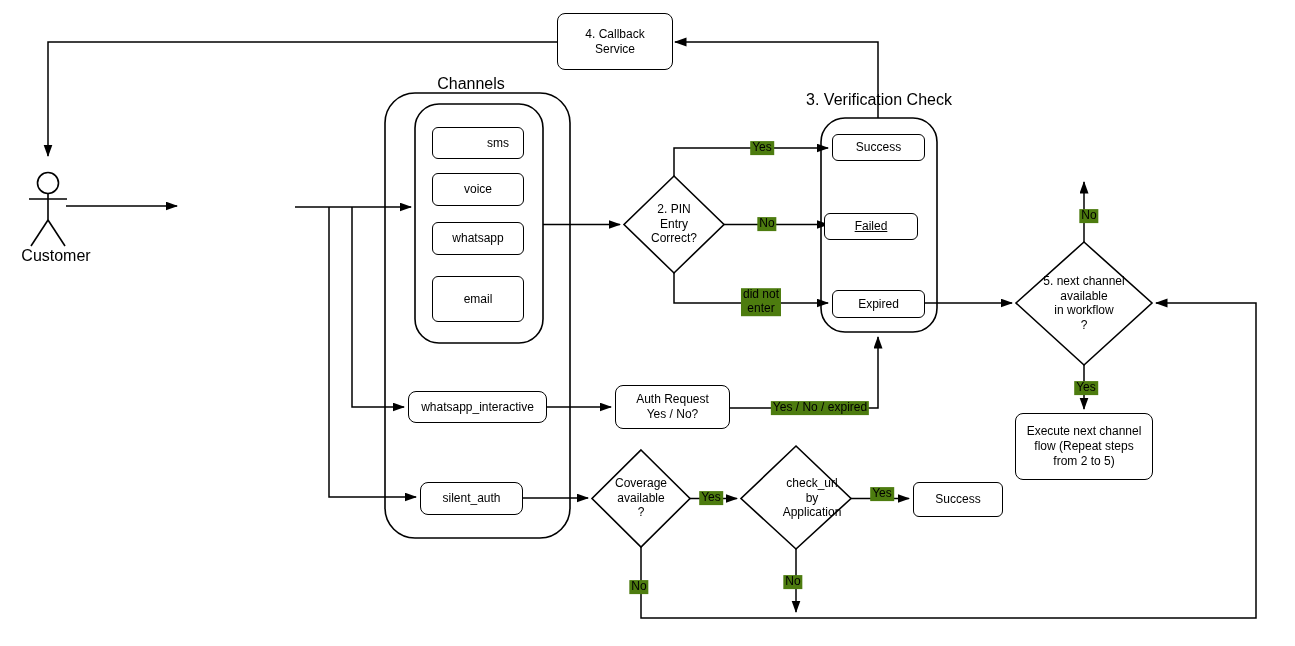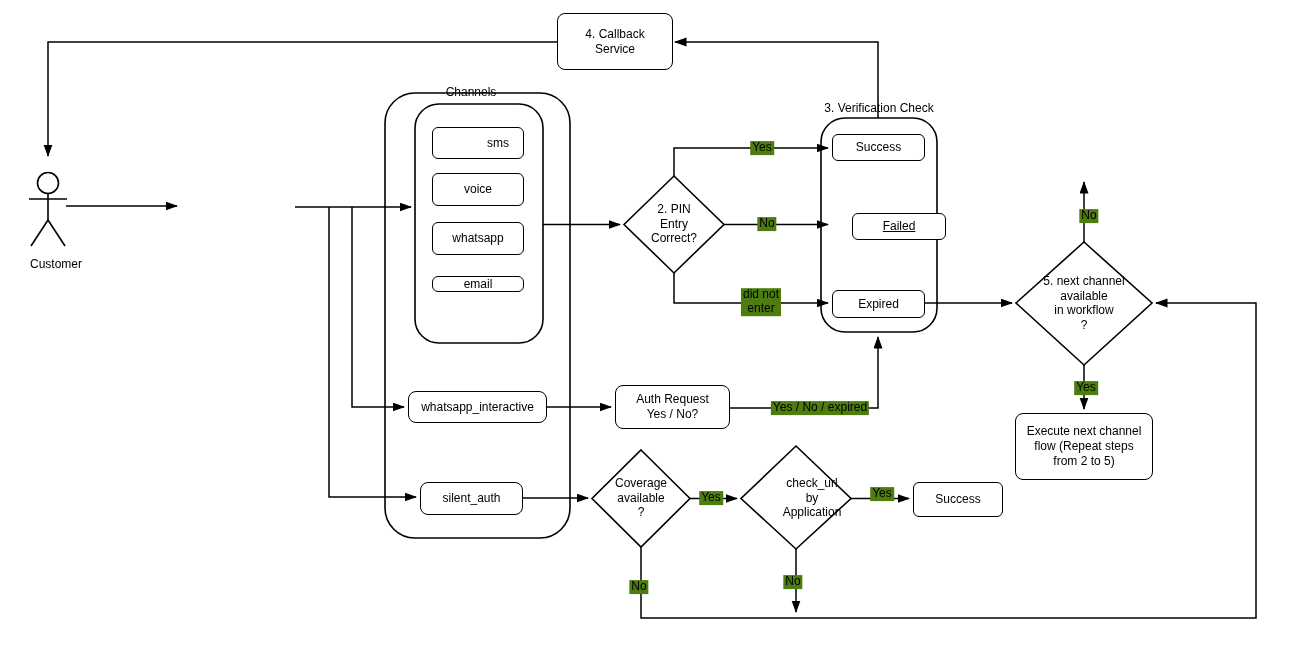--- a/index.html
+++ b/index.html
@@ -8,21 +8,21 @@
   .layer{position:absolute;left:0;top:0;}
   .node{position:absolute;border:1.6px solid #000;border-radius:8px;background:#fff;
         display:flex;align-items:center;justify-content:center;text-align:center;
         white-space:pre-line;font-size:12px;line-height:1.25;box-sizing:border-box;}
   .node.small{border-radius:6px;}
   .dlabel{position:absolute;transform:translate(-50%,-50%);text-align:center;
           white-space:pre-line;font-size:12px;line-height:1.22;}
   .elabel{position:absolute;transform:translate(-50%,-50%);text-align:center;
           white-space:pre-line;font-size:12px;line-height:1.15;background:#4d7c0f;padding:0 2px;}
   .tlabel{position:absolute;transform:translate(-50%,-50%);text-align:center;
-          font-size:12px;white-space:pre-line;margin-top:8px;}
+          font-size:16px;white-space:pre-line;}
   svg line, svg polyline, svg polygon, svg rect, svg circle, svg path{vector-effect:none;}
 </style>
 </head>
 <body>
 
 <div class="canvas">
 
   <svg class="layer" width="1295" height="646" viewBox="0 0 1295 646">
     <defs>
       <marker id="arrow" markerWidth="13" markerHeight="10" refX="11.5" refY="4.5" orient="auto" markerUnits="userSpaceOnUse">
@@ -73,27 +73,27 @@
 
   <div class="tlabel" style="left:471px;top:84px;">Channels</div>
   <div class="tlabel" style="left:879px;top:100px;">3. Verification Check</div>
   <div class="tlabel" style="left:56px;top:256px;">Customer</div>
 
   <div class="node" style="left:557px;top:13px;width:116px;height:57px;">4. Callback
 Service</div>
   <div class="node small" style="left:432px;top:127px;width:92px;height:32px;padding-left:40px;">sms</div>
   <div class="node small" style="left:432px;top:173px;width:92px;height:33px;">voice</div>
   <div class="node small" style="left:432px;top:222px;width:92px;height:33px;">whatsapp</div>
-  <div class="node small" style="left:432px;top:276px;width:92px;height:16px;">email</div>
+  <div class="node small" style="left:432px;top:276px;width:92px;height:46px;">email</div>
   <div class="node" style="left:408px;top:391px;width:139px;height:32px;">whatsapp_interactive</div>
   <div class="node" style="left:420px;top:482px;width:103px;height:33px;">silent_auth</div>
   <div class="node" style="left:615px;top:385px;width:115px;height:44px;">Auth Request
 Yes / No?</div>
   <div class="node small" style="left:832px;top:134px;width:93px;height:27px;">Success</div>
-  <div class="node small" style="left:852px;top:213px;width:94px;height:27px;text-decoration:underline;">Failed</div>
+  <div class="node small" style="left:824px;top:213px;width:94px;height:27px;text-decoration:underline;">Failed</div>
   <div class="node small" style="left:832px;top:290px;width:93px;height:28px;">Expired</div>
   <div class="node" style="left:1015px;top:413px;width:138px;height:67px;">Execute next channel
 flow (Repeat steps
 from 2 to 5)</div>
   <div class="node small" style="left:913px;top:482px;width:90px;height:35px;">Success</div>
 
   <div class="dlabel" style="left:674px;top:224px;">2. PIN
 Entry
 Correct?</div>
   <div class="dlabel" style="left:1084px;top:303px;">5. next channel

